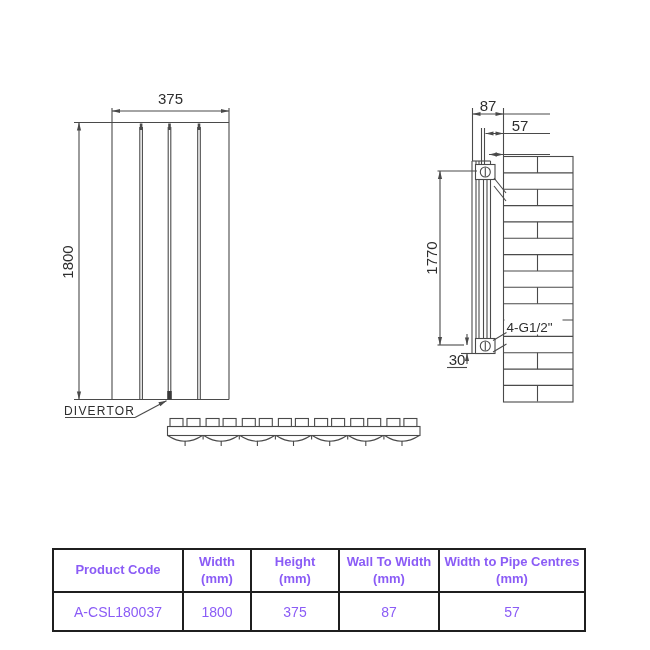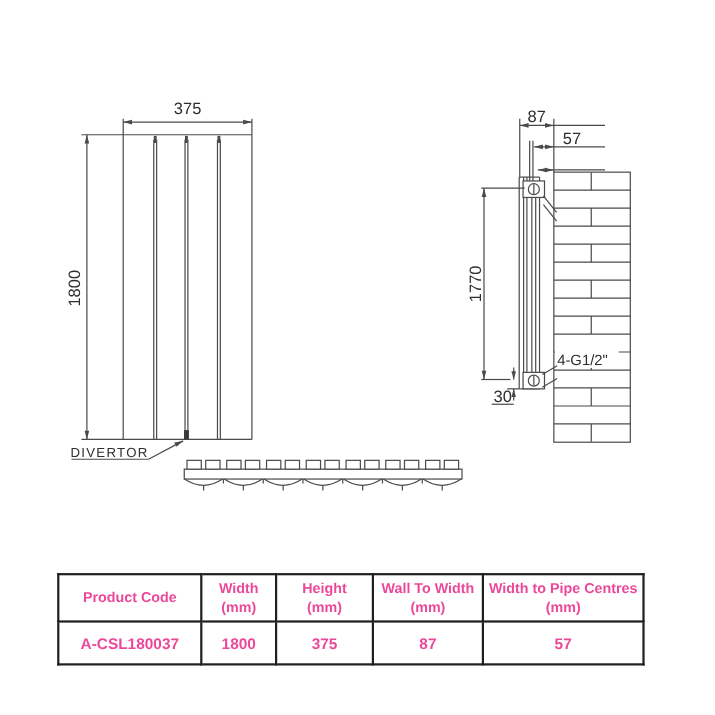--- a/index.html
+++ b/index.html
@@ -3,27 +3,27 @@
 <meta charset="utf-8">
 <style>
   html,body{margin:0;padding:0;background:#fff;}
   #stage{position:relative;width:650px;height:650px;background:#fff;overflow:hidden;
          font-family:"Liberation Sans",sans-serif;}
   #drawing{position:absolute;left:0;top:0;}
   svg text{fill:#2e2e2e;font-family:"Liberation Sans",sans-serif;}
   .dim{font-size:15px;}
   .callout{font-size:13.5px;}
   .divertor{font-size:12px;letter-spacing:1.2px;}
-  table.spec{position:absolute;left:52px;top:521px;width:532px;
+  table.spec{position:absolute;left:52px;top:548px;width:532px;
              border-collapse:collapse;table-layout:fixed;
-             font-family:"Liberation Sans",sans-serif;color:#ec4899;}
+             font-family:"Liberation Sans",sans-serif;color:#8b5cf6;}
   table.spec th,table.spec td{border:2px solid #1f1f1f;text-align:center;vertical-align:middle;
              background:#fff;}
   table.spec th{font-size:13px;font-weight:bold;height:41px;white-space:pre-line;line-height:1.3;padding:0 2px;}
-  table.spec td{font-size:14px;font-weight:bold;height:35px;}
+  table.spec td{font-size:14px;font-weight:normal;height:35px;}
 </style>
 </head>
 <body>
 
 <div id="stage">
 
 <svg id="drawing" width="650" height="520" viewBox="0 0 650 520">
   <g stroke="#4a4a4a" stroke-width="1.1" fill="none">
 
     <g>

